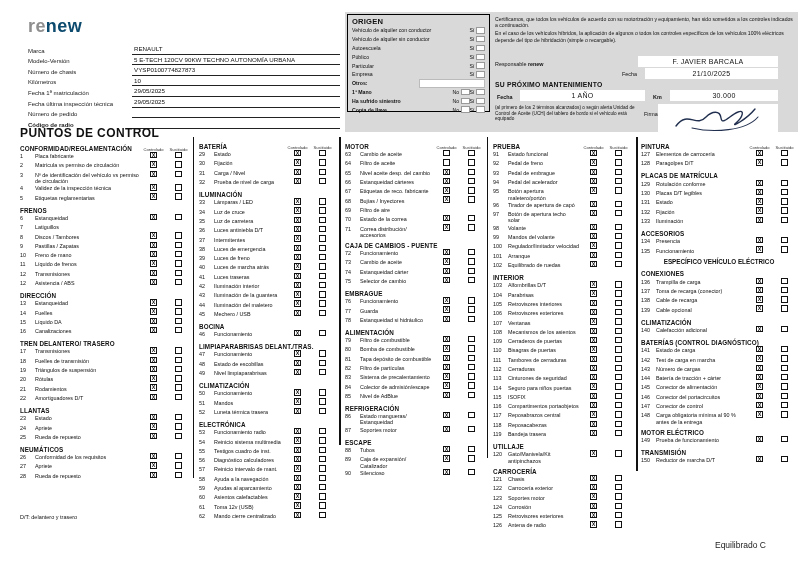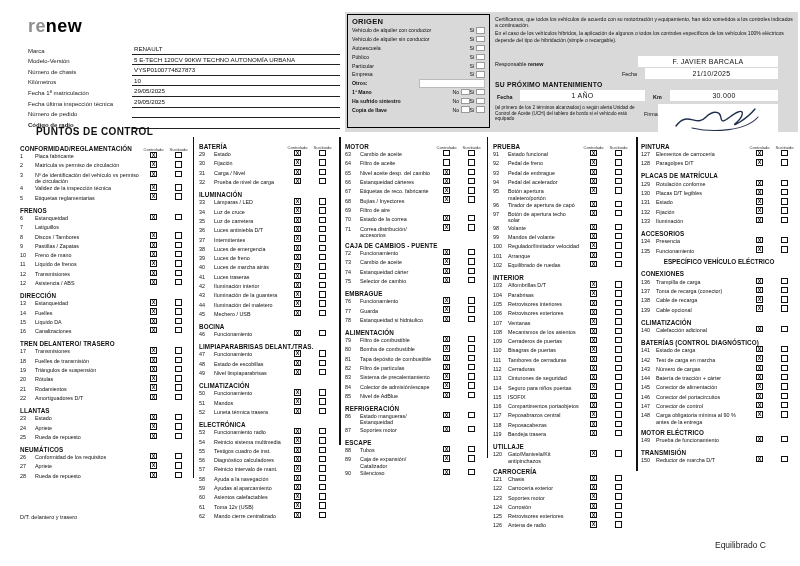--- a/index.html
+++ b/index.html
@@ -2,44 +2,44 @@
 <html><head>
 <meta charset="utf-8">
 <style>
   html,body{margin:0;padding:0;}
   body{width:800px;height:566px;background:#ffffff;font-family:"Liberation Sans",sans-serif;color:#111;position:relative;overflow:hidden;}
   .b{font-weight:bold;}
   
   .hleft{position:absolute;left:28px;top:16px;width:312px;}
   .logo{font-size:18px;font-weight:bold;letter-spacing:.4px;}
   .logo .re{color:#8f8f8f;}
-  .logo .new{color:#000000;}
+  .logo .new{color:#0c4a6e;}
   .vfields{margin-top:7px;}
   .vrow{display:flex;align-items:flex-end;min-height:10.6px;}
   .vlabel{width:104px;font-size:6px;color:#222;line-height:7px;}
   .vvalue{flex:1;border-bottom:1px solid #222;min-height:8.5px;font-size:6.2px;line-height:8px;padding-left:2px;white-space:nowrap;overflow:hidden;}
   
   .panel{position:absolute;left:345px;top:12px;width:453px;height:120px;background:#d9d9d9;}
-  .origenbox{position:absolute;left:2px;top:2px;width:143px;height:114px;border:1.5px solid #000;box-sizing:border-box;padding:2px 4px 0 4px;}
+  .origenbox{position:absolute;left:2px;top:2px;width:143px;height:98px;border:1.5px solid #000;box-sizing:border-box;padding:2px 4px 0 4px;}
   .origentitle{font-size:7.6px;font-weight:bold;letter-spacing:.2px;}
   .orow{display:flex;align-items:center;height:8.8px;font-size:5.2px;line-height:6px;}
   .olabel{flex:1;}
   .otag{text-align:right;padding-right:1.5px;}
   .obox{width:9px;height:6.3px;background:#fff;border:.5px solid #9a9a9a;box-sizing:border-box;}
   .otrosinput{flex:1;background:#fff;height:7px;margin-left:3px;border:.5px solid #bbb;}
   .cert{position:absolute;left:150px;top:4px;width:300px;font-size:5.1px;line-height:6.2px;}
   .cert p{margin:0 0 2px 0;}
   .plabel{position:absolute;font-size:5.4px;line-height:6px;}
   .wfield{position:absolute;background:#fff;display:flex;align-items:center;justify-content:center;font-size:7px;letter-spacing:.3px;}
   .maint-title{position:absolute;left:150px;top:69px;font-size:6.8px;font-weight:bold;letter-spacing:.2px;}
   .note{position:absolute;left:150px;top:93px;width:150px;font-size:4.7px;line-height:5.7px;}
   .firmabox{position:absolute;left:313px;top:92px;width:120px;height:30px;background:#fff;}
   .firmabox svg{width:100%;height:100%;}
   
-  .pc-title{position:absolute;left:20px;top:126px;font-size:10px;font-weight:bold;letter-spacing:.4px;margin-left:16px;}
+  .pc-title{position:absolute;left:20px;top:126px;font-size:12px;font-weight:bold;letter-spacing:.4px;}
   .ccol{position:absolute;}
   .c1{left:20px;width:171px;top:141px;}
   .c2{left:199px;width:136px;top:139px;}
   .c3{left:345px;width:139px;top:139px;}
   .c4{left:493px;width:138px;top:139px;}
   .c5{left:641px;width:156px;top:139px;}
   .sec{display:flex;justify-content:space-between;align-items:flex-end;margin-top:2.4px;min-height:8.6px;}
   .sectitle{font-weight:bold;font-size:6.3px;line-height:7.2px;letter-spacing:.1px;}
   .secbanner{font-weight:bold;font-size:6.3px;text-align:center;margin-top:2.4px;min-height:8.6px;line-height:8.6px;}
   .colheads{display:flex;}

